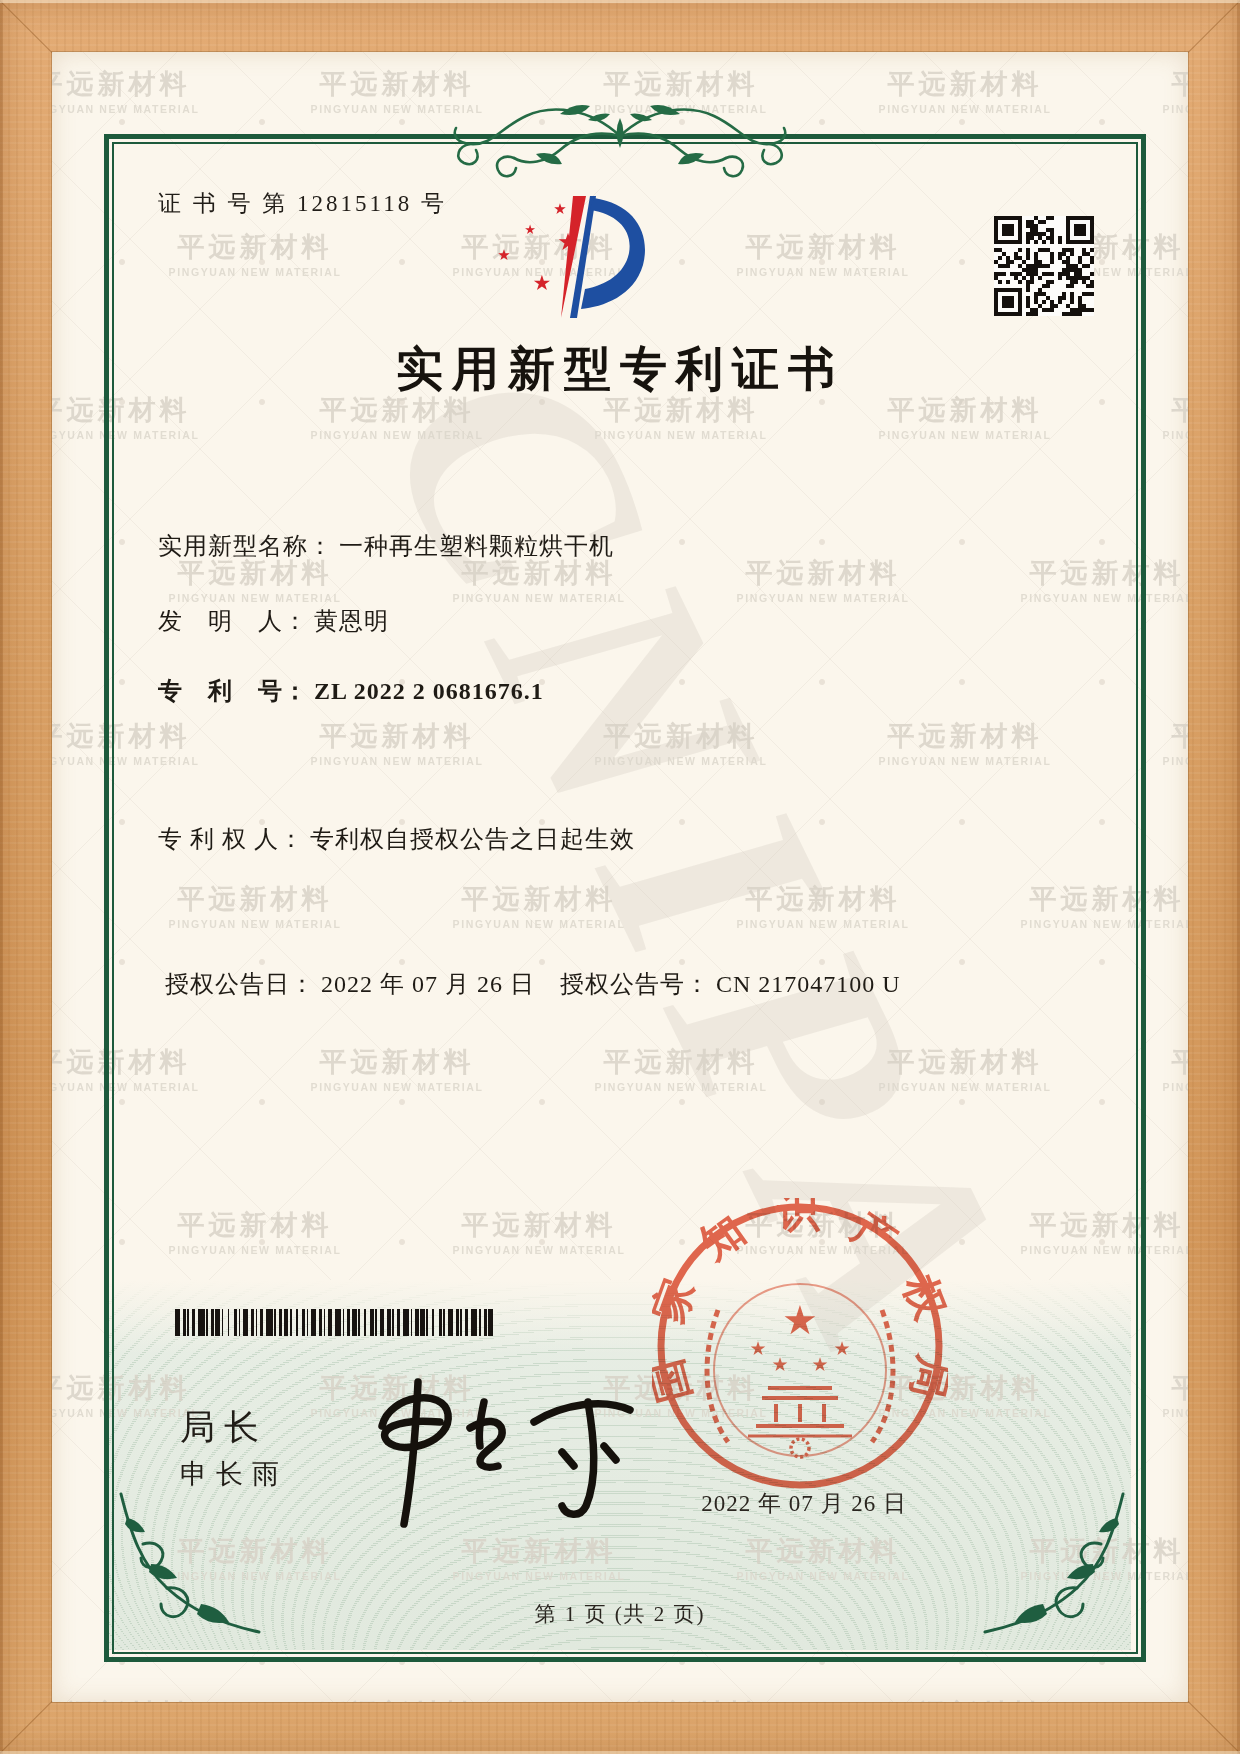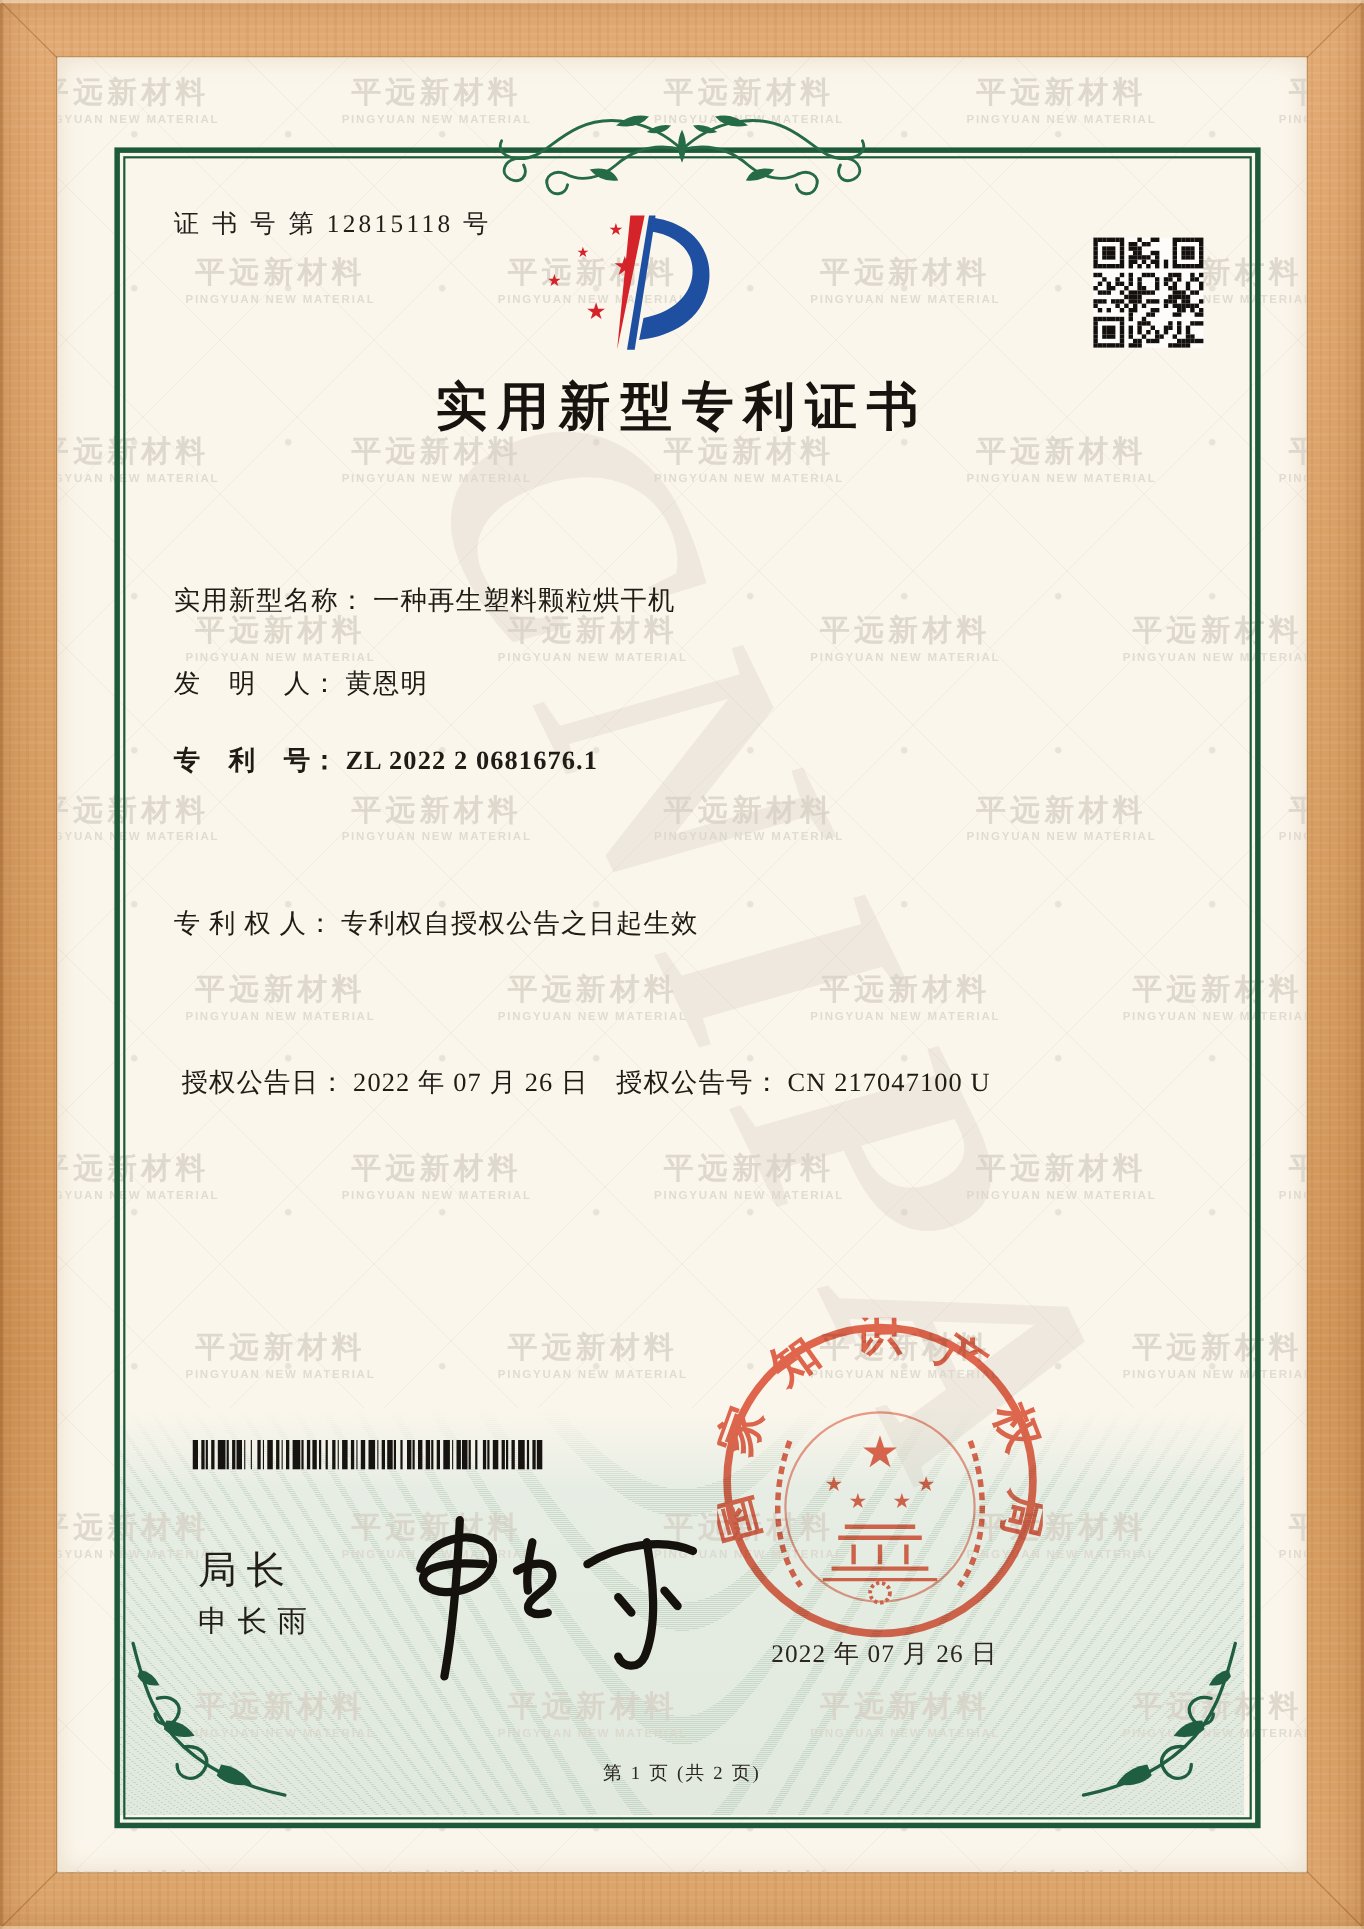--- a/index.html
+++ b/index.html
@@ -76,21 +76,21 @@
   .barcode{left:123px;top:1257px;width:324px;height:27px;display:flex;overflow:hidden;z-index:3;}
   .bar{background:#171310;height:100%;flex:none;}
   .director-title{left:128px;top:1352px;font-family:"Liberation Sans","DejaVu Sans",sans-serif;
     font-size:35px;letter-spacing:9px;color:#211d17;z-index:3;}
   .director-name{left:128px;top:1404px;font-family:"Liberation Sans","DejaVu Sans",sans-serif;
     font-size:27px;letter-spacing:9px;color:#211d17;z-index:3;}
   .signature{left:300px;top:1316px;z-index:3;}
   .seal{left:600px;top:1146px;width:296px;height:296px;opacity:.9;mix-blend-mode:multiply;z-index:3;}
   .seal-date{left:636px;top:1436px;width:232px;text-align:center;font-size:23px;
     color:#2b2620;letter-spacing:1px;z-index:4;}
-  .page-indicator{left:0;width:100%;top:1548px;text-align:center;font-size:17px;
+  .page-indicator{left:0;width:100%;top:1548px;text-align:center;font-size:21px;
     letter-spacing:2px;color:#2a2620;z-index:3;}
   .cont-note{left:0;width:100%;top:1620px;text-align:center;font-size:23px;
     letter-spacing:8px;color:#272217;z-index:3;}
 </style>
 </head>
 <body>
 
 <div class="abs frame-bevel"></div>
 <div class="abs mitre m-tl"></div>
 <div class="abs mitre m-tr"></div>

